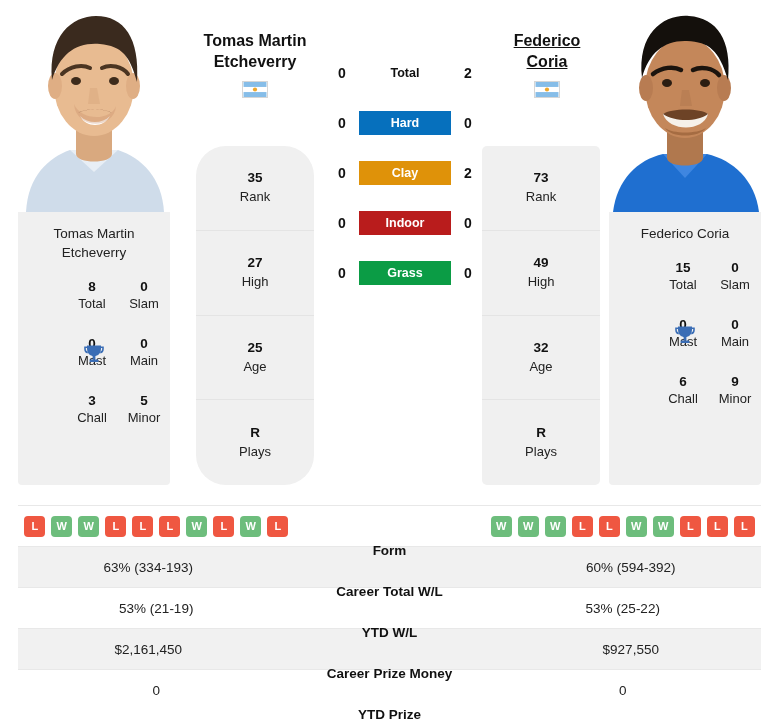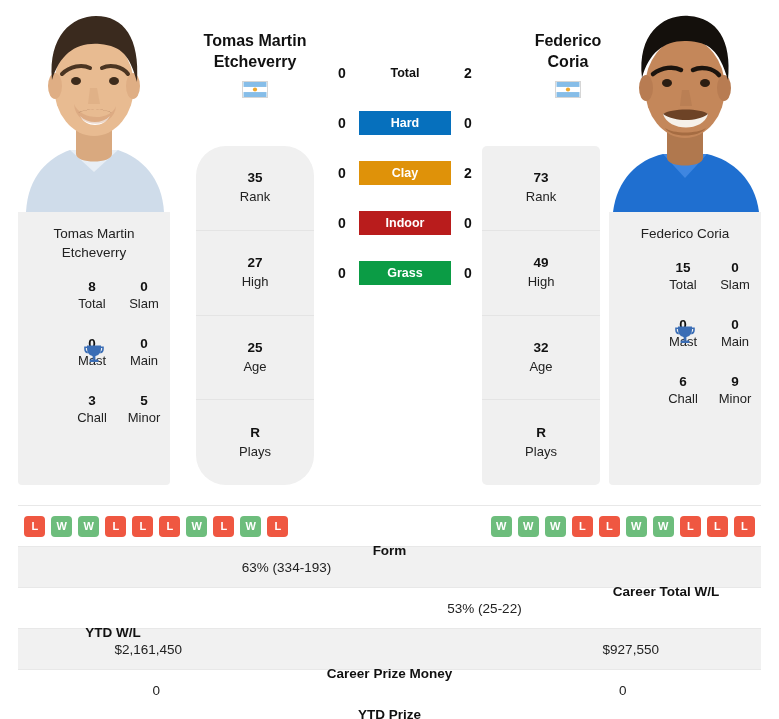--- a/index.html
+++ b/index.html
@@ -68,21 +68,21 @@
   .sval { font-size: 13.5px; font-weight: 700; color: #111; line-height: 18px; }
   .slab { font-size: 13px; color: #222; line-height: 19px; text-align: center; }
 
   
   .headline {
     position: absolute; top: 30px; width: 160px;
     text-align: center; font-size: 16px; font-weight: 700;
     color: #111; line-height: 21px;
   }
   .headline.left  { left: 175px; }
-  .headline.right { left: 488px; }
+  .headline.right { left: 467px; text-decoration: underline; }
   .flag {
     margin: 9px auto 0; width: 26px; height: 17px;
     display: block; border: 1px solid #d6d6d6;
   }
 
   
   .surfaces { position: absolute; left: 331px; top: 60px; width: 148px; }
   .srow {
     display: flex; align-items: center; height: 26px;
     margin-bottom: 24px;
@@ -373,23 +373,25 @@
             <div class="fbadge L">L</div>
             <div class="fbadge L">L</div>
             <div class="fbadge L">L</div>
           </div>
       </div>
     </div>
 
     <div class="crow shade">
       <div class="cside">63% (334-193)</div>
       <div class="clabel">Career Total W/L</div>
+      <div class="cside">60% (594-392)</div>
     </div>
 
     <div class="crow">
+      <div class="cside">53% (21-19)</div>
       <div class="clabel">YTD W/L</div>
       <div class="cside">53% (25-22)</div>
     </div>
 
     <div class="crow shade">
       <div class="cside">$2,161,450</div>
       <div class="clabel">Career Prize Money</div>
       <div class="cside">$927,550</div>
     </div>
 

